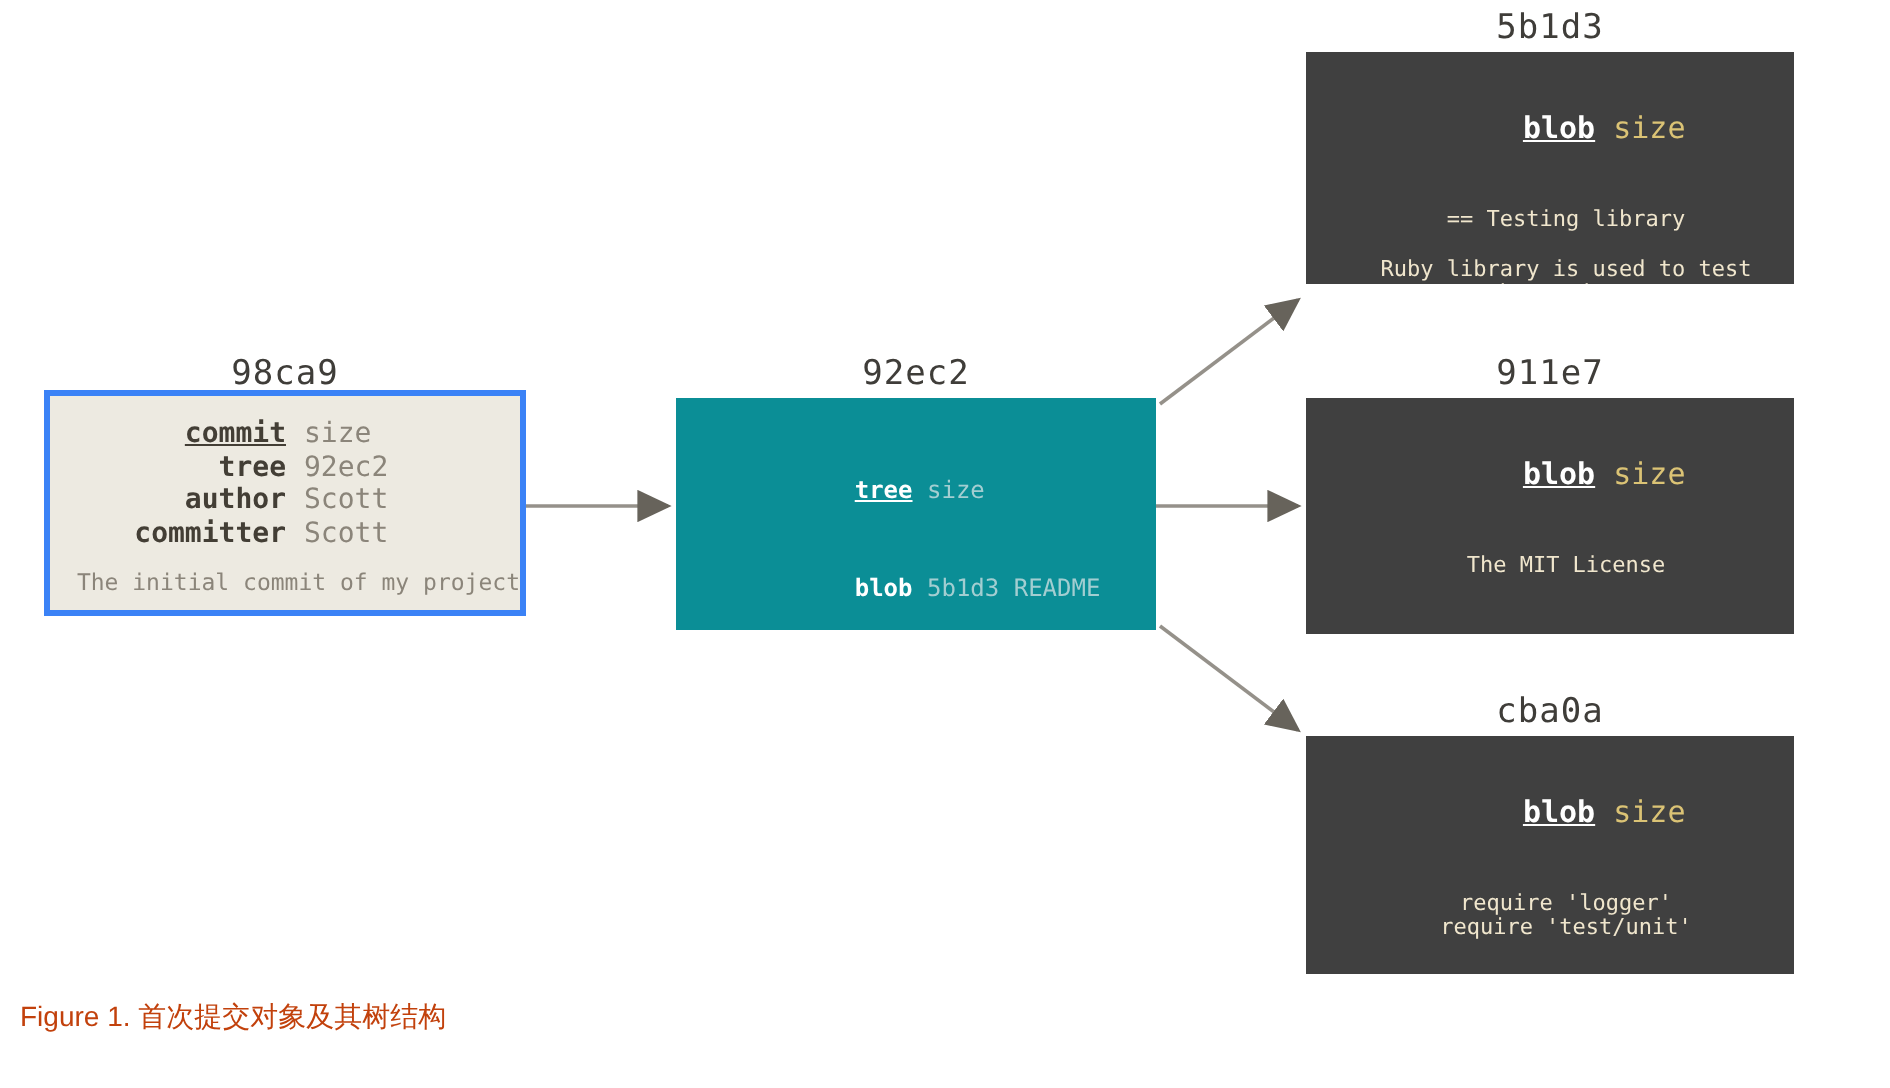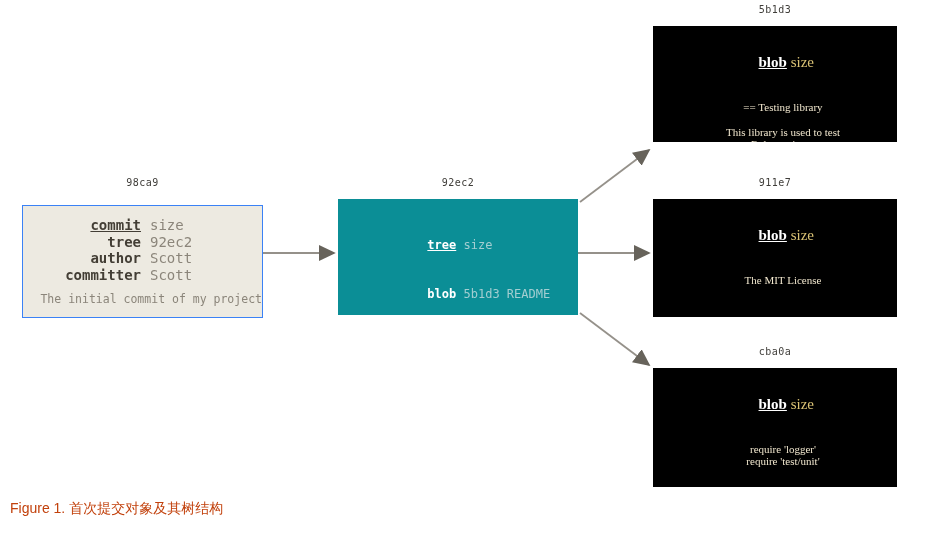--- a/index.html
+++ b/index.html
@@ -13,37 +13,37 @@
   }
   .arrows {
     position: absolute;
     left: 0; top: 0;
     pointer-events: none;
   }
   .ar { stroke: #95918a; stroke-width: 1.8; }
   .obj-title {
     position: absolute;
     text-align: center;
-    font-size: 10px;
+    font-size: 17px;
     color: #3f3d39;
     letter-spacing: 0.5px;
   }
   .t-commit { left: 22px;  top: 177px; width: 241px; }
   .t-tree   { left: 338px; top: 177px; width: 240px; }
   .t-blob1  { left: 653px; top: 4px;   width: 244px; }
   .t-blob2  { left: 653px; top: 177px; width: 244px; }
   .t-blob3  { left: 653px; top: 346px; width: 244px; }
 
   .box { position: absolute; overflow: hidden; box-sizing: border-box; }
 
   
   .commit-box {
-    left: 22px; top: 205px; width: 241px; height: 113px;
+    left: 22px; top: 195px; width: 241px; height: 113px;
     background: #edeae1;
-    border: 1px solid #3b82f6;
+    border: 3px solid #3b82f6;
     padding-top: 11px;
   }
   .crow { display: flex; line-height: 16.5px; font-size: 14px; white-space: pre; }
   .clabel { width: 118px; text-align: right; font-weight: bold; color: #433e35; }
   .cvalue { margin-left: 9px; color: #8b857a; }
   .cmsg {
     margin-top: 9px;
     text-align: right;
     font-size: 11.5px;
     color: #8b857a;
@@ -57,22 +57,21 @@
     background: #0b8e96;
     padding: 21px 0 0 46px;
   }
   .trow { line-height: 16.5px; font-size: 12px; white-space: pre; }
   .tlabel { font-weight: bold; color: #ffffff; }
   .trest { color: #a3ced1; }
 
   
   .blob-box {
     width: 244px; height: 118px;
-    background: #000000;
-    font-family: Liberation Serif, serif;
+    background: #404040;
   }
   .b1 { left: 653px; top: 26px;  height: 116px; }
   .b2 { left: 653px; top: 199px; height: 118px; }
   .b3 { left: 653px; top: 368px; height: 119px; }
   .bheader {
     margin-top: 11px;
     text-align: center;
     font-size: 15px;
     white-space: pre;
   }
@@ -142,21 +141,21 @@
   </div>
 
   <div class="obj-title t-blob1">5b1d3</div>
   <div class="box blob-box b1">
     <div class="bheader">
       <span class="hl u">blob</span><span class="hv"> size</span>
     </div>
     <div class="bbody">
       <div class="bline">== Testing library</div>
       <div class="bline"></div>
-      <div class="bline">This library is used to test</div>
+      <div class="bline">Ruby library is used to test</div>
       <div class="bline">Ruby projects.</div>
     </div>
   </div>
 
   <div class="obj-title t-blob2">911e7</div>
   <div class="box blob-box b2">
     <div class="bheader">
       <span class="hl u">blob</span><span class="hv"> size</span>
     </div>
     <div class="bbody">

